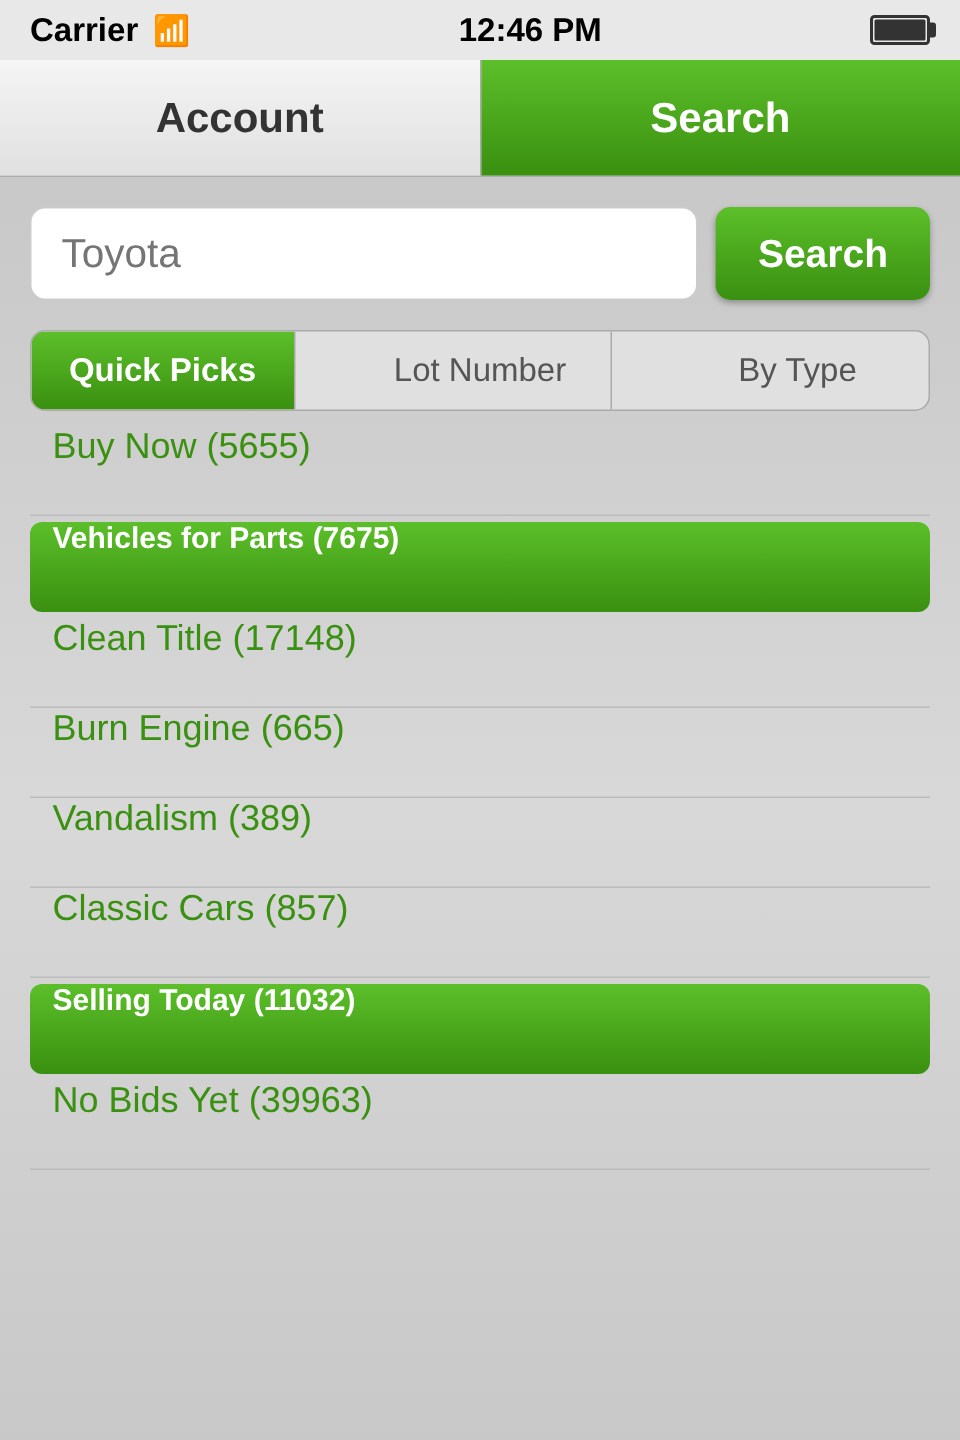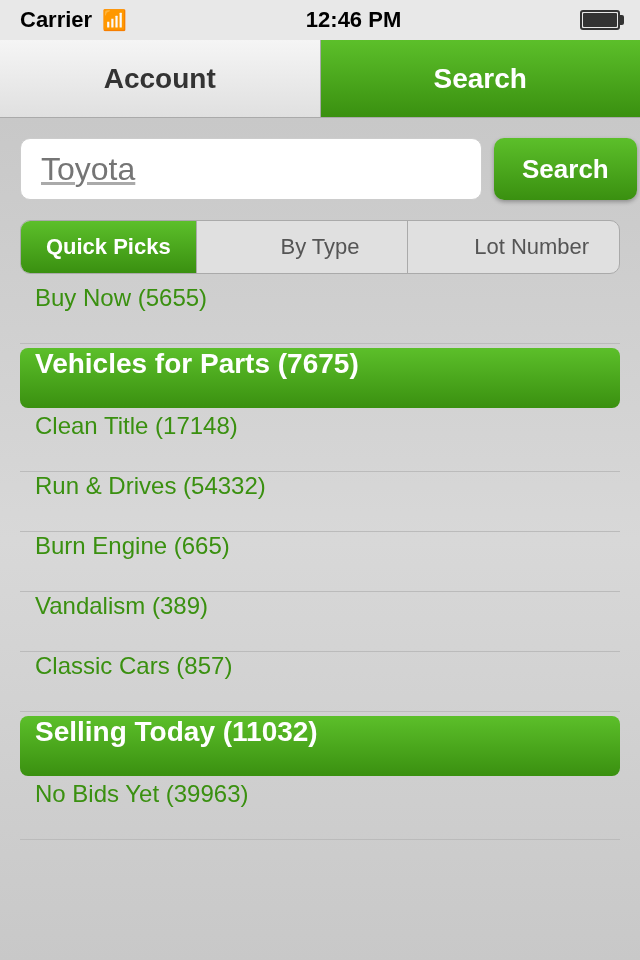--- a/index.html
+++ b/index.html
@@ -99,25 +99,24 @@
       display: flex;
       gap: 12px;
       margin-bottom: 20px;
     }
     .search-input {
       flex: 1;
       height: 62px;
       border: 1px solid #ccc;
       border-radius: 10px;
       padding: 0 20px;
-      font-size: 32px;
+      font-size: 27px;
       color: #aaa;
       background: #fff;
       outline: none;
-      text-decoration: underline;
     }
     .search-btn {
       height: 62px;
       padding: 0 28px;
       background: linear-gradient(180deg, #5cbf2a 0%, #3a9010 100%);
       border: none;
       border-radius: 10px;
       color: #fff;
       font-size: 26px;
       font-weight: 600;
@@ -171,21 +170,21 @@
     }
     .list-item.highlighted {
       background: linear-gradient(180deg, #5cbf2a 0%, #3a9010 100%);
       border-radius: 8px;
       border-bottom: none;
       margin: 4px 0;
     }
     .list-item.highlighted .list-item-text {
       color: #fff;
       font-weight: 700;
-      font-size: 28px;
+      font-size: 20px;
     }
 
     
     .main-content::before {
       content: '';
       position: absolute;
       inset: 0;
       pointer-events: none;
     }
   </style>
@@ -217,42 +216,39 @@
   <div class="search-bar">
     <input class="search-input" type="text" placeholder="Toyota" style="">
     <button class="search-btn">Search</button>
   </div>
 
   <div class="filter-tabs">
     <div class="filter-tab active">
       <span>Quick Picks</span>
     </div>
     <div class="filter-tab">
+      <span>Lot Number</span>
+    </div>
+    <div class="filter-tab">
       <span>By Type</span>
-    </div>
-    <div class="filter-tab">
-      <span>Lot Number</span>
     </div>
   </div>
 
   <div class="list-container">
 
     <div class="list-item">
       <span class="list-item-text">Buy Now (5655)</span>
     </div>
     <div class="list-item highlighted">
       <span class="list-item-text">Vehicles for Parts (7675)</span>
     </div>
     <div class="list-item">
       <span class="list-item-text">Clean Title (17148)</span>
     </div>
     <div class="list-item">
-      <span class="list-item-text">Run &amp; Drives (54332)</span>
-    </div>
-    <div class="list-item">
       <span class="list-item-text">Burn Engine (665)</span>
     </div>
     <div class="list-item">
       <span class="list-item-text">Vandalism (389)</span>
     </div>
     <div class="list-item">
       <span class="list-item-text">Classic Cars (857)</span>
     </div>
     <div class="list-item highlighted">
       <span class="list-item-text">Selling Today (11032)</span>

